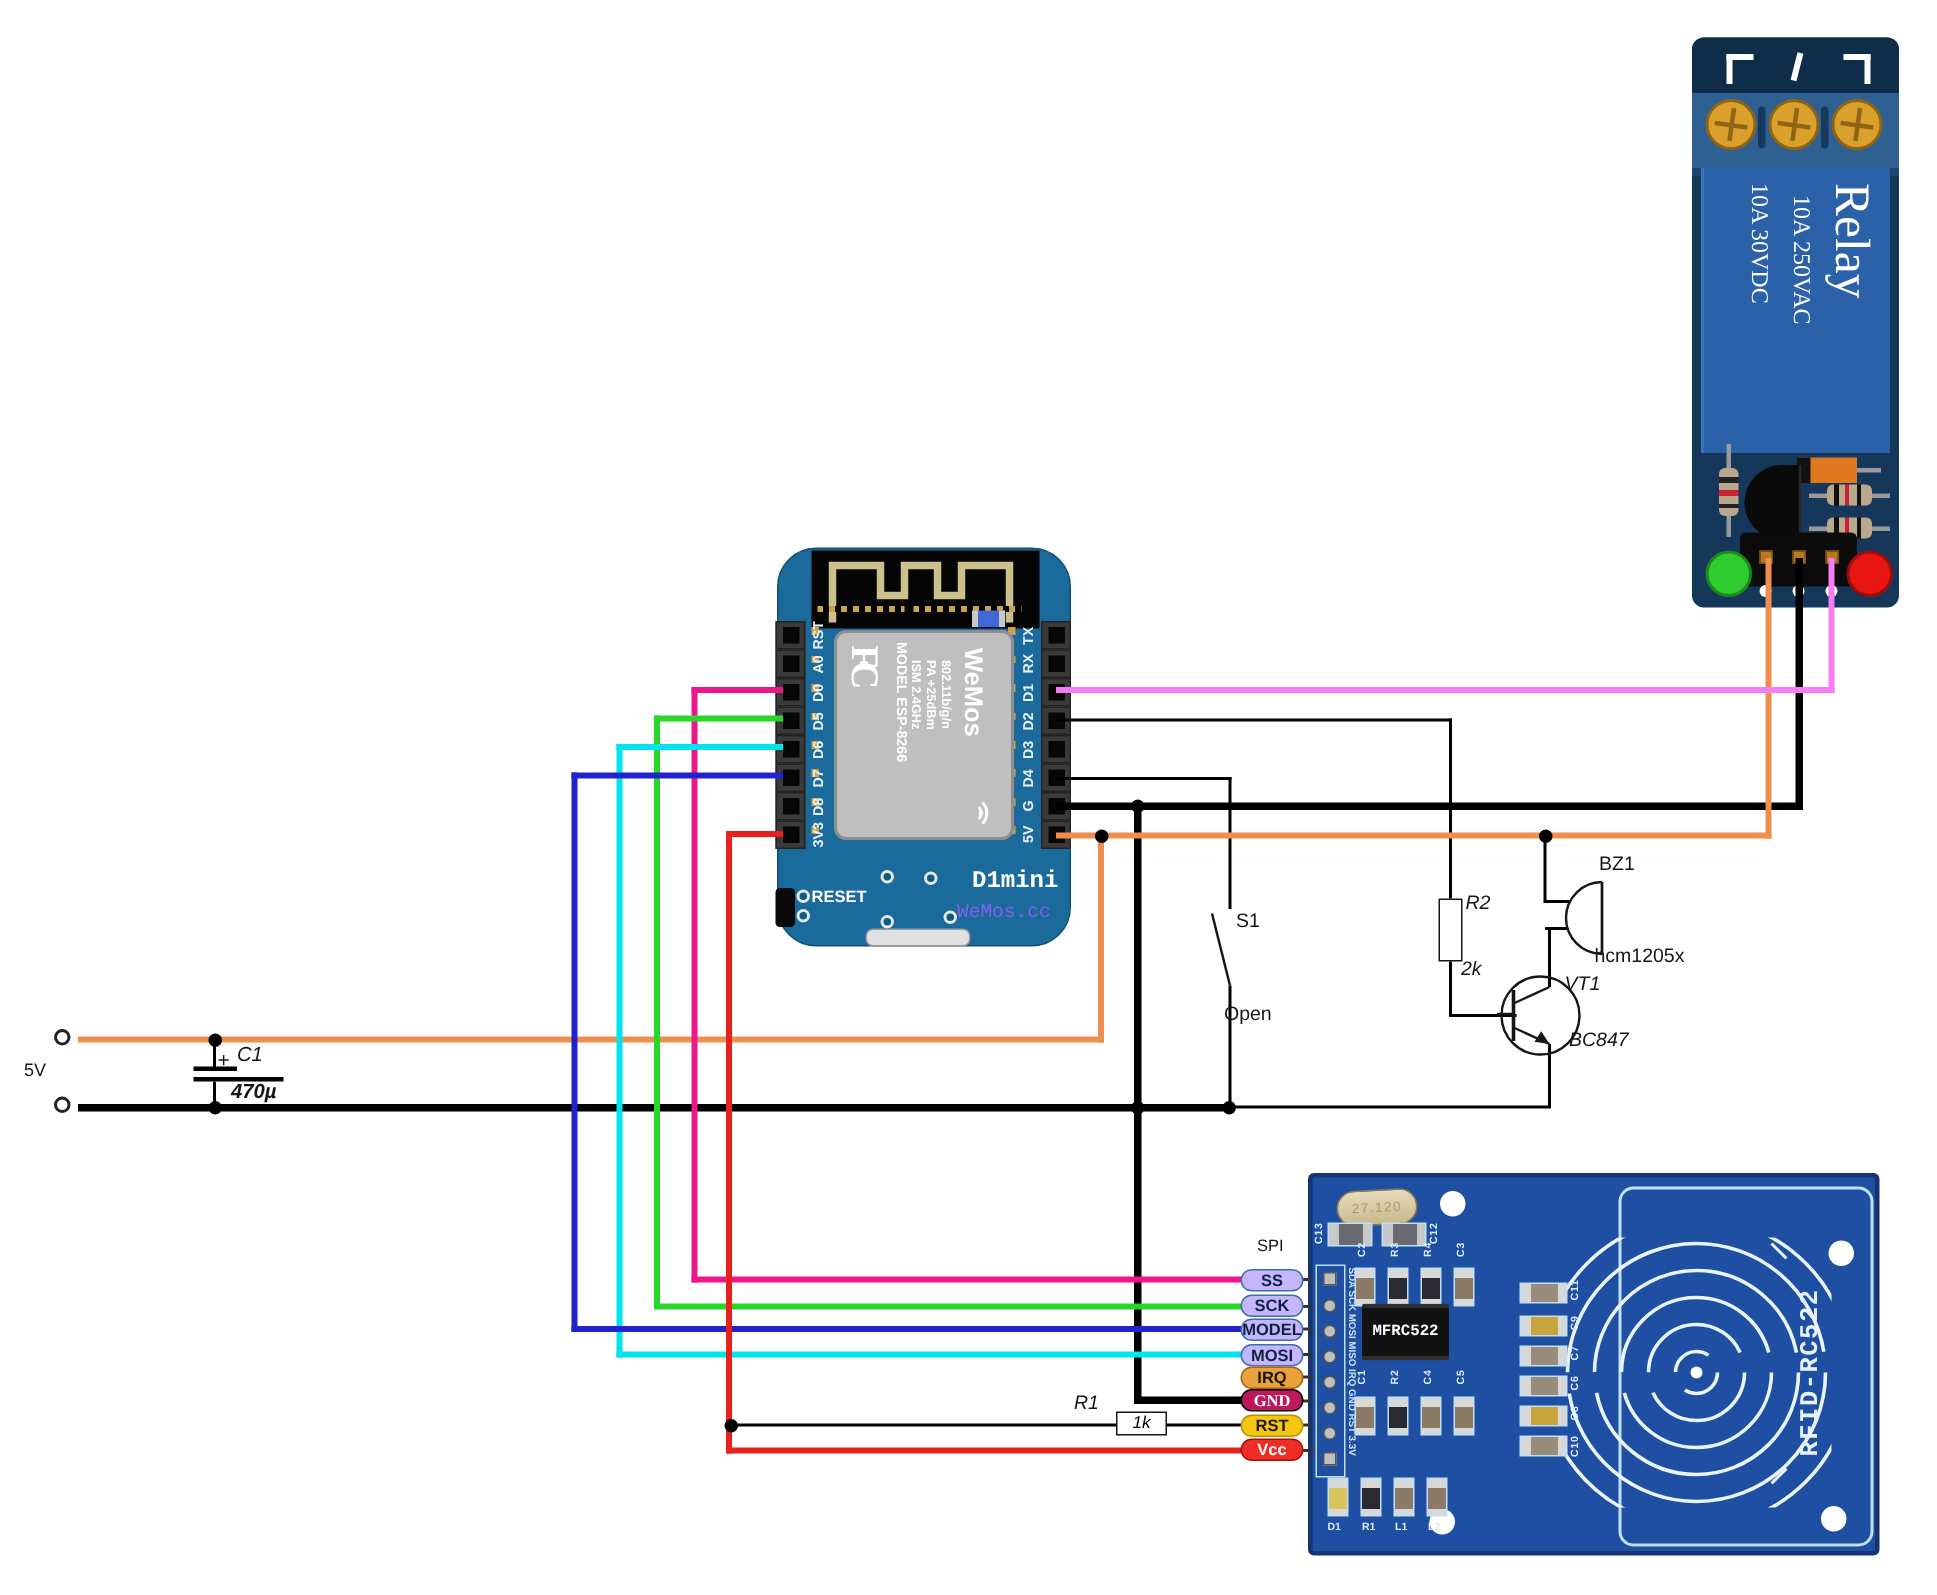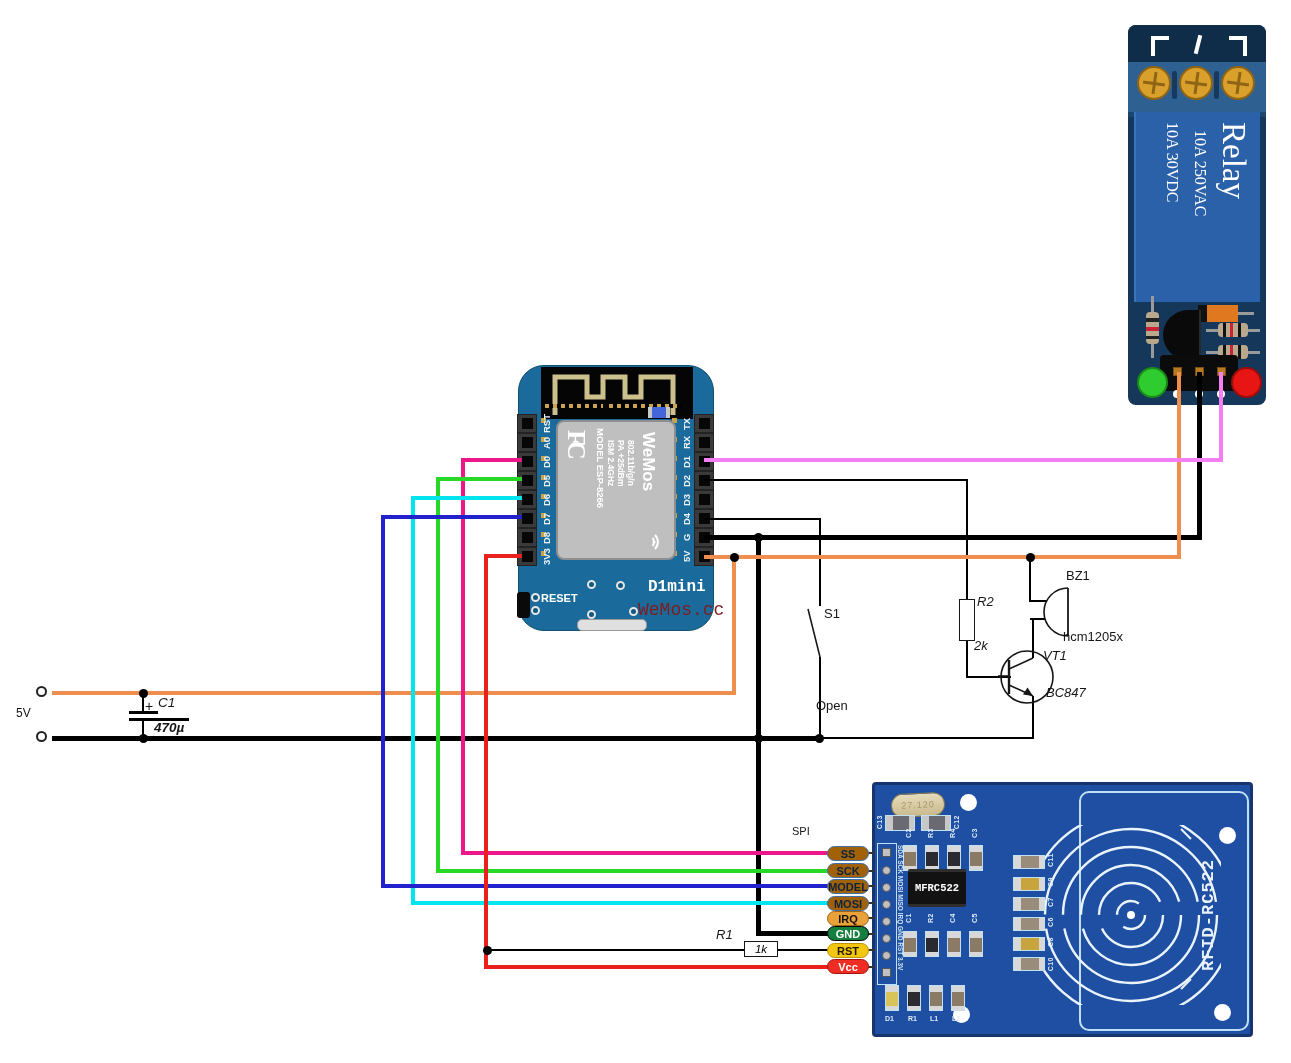--- a/index.html
+++ b/index.html
@@ -16,23 +16,23 @@
   .vcw{writing-mode:vertical-rl;}
   .vccw{writing-mode:vertical-rl;transform:rotate(180deg);}
   .pincell{position:absolute;width:20px;height:19px;background:#3A3A3A;border:1px solid #232323;
            box-sizing:border-box;display:flex;align-items:center;justify-content:center;}
   .pinhole{width:11px;height:11px;background:#070707;}
   .pinlbl{position:absolute;width:14px;height:19px;display:flex;align-items:center;justify-content:center;
           writing-mode:vertical-rl;transform:rotate(180deg);font-weight:bold;font-size:9.5px;color:#EAF2F8;}
   .goldstrip{position:absolute;width:5px;background:repeating-linear-gradient(180deg,#C9A44A 0 5px,rgba(0,0,0,0) 5px 19px);}
   .spibox{position:absolute;width:42px;height:15px;border-radius:8px;box-sizing:border-box;
           display:flex;align-items:center;justify-content:center;font-weight:bold;font-size:11px;border:1.5px solid;}
-  .sb{background:#a16207;border-color:#3E6FA8;color:#0E2240;}
+  .sb{background:#c4b5fd;border-color:#3E6FA8;color:#0E2240;}
   .so{background:#E9A13B;border-color:#A3650F;color:#1a1206;}
-  .sk{background:#15803d;border-color:#000;color:#fff;}
+  .sk{background:#be185d;border-color:#000;color:#fff;font-family:Liberation Serif, serif;}
   .sy{background:#F3C70F;border-color:#B8950A;color:#201a02;}
   .sr{background:#EF2D24;border-color:#A31410;color:#fff;}
   .stub{position:absolute;height:2px;background:#333;}
   .smdv{position:absolute;width:14px;height:26px;border:1px solid #BFE0F5;box-sizing:border-box;
         background:linear-gradient(180deg,#D8D8D8 0 6px,#8A7A66 6px 20px,#D8D8D8 20px);}
   .smdh{position:absolute;width:32px;height:14px;border:1px solid #BFE0F5;box-sizing:border-box;
         background:linear-gradient(90deg,#D8D8D8 0 7px,#9A8C7A 7px 25px,#D8D8D8 25px);}
   .reflbl{position:absolute;font-size:7px;font-weight:bold;color:#DCEBFA;writing-mode:vertical-rl;transform:rotate(180deg);letter-spacing:.5px;}
   .reflblh{position:absolute;font-size:7px;font-weight:bold;color:#DCEBFA;}
   .hole{position:absolute;border-radius:50%;background:#fff;}
@@ -277,21 +277,21 @@
 
   <div class="abs" style="left:517px;top:592px;width:13px;height:26px;background:#0a0a0a;border-radius:3px;"></div>
   <div class="abs" style="left:541px;top:592px;font-size:11px;font-weight:bold;color:#fff;">RESET</div>
   <div class="wh" style="left:531px;top:593px;"></div>
   <div class="wh" style="left:531px;top:606px;"></div>
   <div class="wh" style="left:587px;top:580px;"></div>
   <div class="wh" style="left:616px;top:581px;"></div>
   <div class="wh" style="left:587px;top:610px;"></div>
   <div class="wh" style="left:629px;top:607px;"></div>
   <div class="abs" style="left:648px;top:578px;font-size:16px;font-weight:bold;color:#fff;font-family:'Liberation Mono',monospace;">D1mini</div>
-  <div class="abs" style="left:638px;top:600px;font-size:18px;color:#7f1d1d;font-family:'Liberation Mono',monospace;">WeMos.cc</div>
+  <div class="abs" style="left:638px;top:600px;font-size:13px;color:#8b5cf6;font-family:'Liberation Mono',monospace;">WeMos.cc</div>
   <div class="abs" style="left:577px;top:619px;width:70px;height:12px;background:#E0E0E0;border:1px solid #999;border-radius:5px;box-sizing:border-box;"></div>
 
   <div class="wire c-blk" style="left:704px;top:535px;width:498px;height:5px;"></div>
   <div class="wire c-blk" style="left:1197px;top:372px;width:5px;height:168px;"></div>
   <div class="wire c-blk" style="left:756px;top:535px;width:5px;height:400px;"></div>
   <div class="wire c-blk" style="left:756px;top:931px;width:75px;height:5px;"></div>
   <div class="wire c-blk" style="left:52px;top:736px;width:770px;height:5px;"></div>
 
   <div class="wire c-blk" style="left:704px;top:479px;width:264px;height:2px;"></div>
   <div class="wire c-blk" style="left:966px;top:479px;width:2px;height:122px;"></div>
@@ -353,21 +353,21 @@
   <div class="wire c-blk" style="left:129px;top:718px;width:60px;height:3px;"></div>
   <div class="wire c-blk" style="left:142px;top:721px;width:2px;height:17px;"></div>
   <div class="lbl" style="left:145px;top:698px;font-size:14px;">+</div>
   <div class="lbl it" style="left:158px;top:695px;font-size:13.5px;">C1</div>
   <div class="lbl it" style="left:154px;top:720px;font-size:13.5px;font-weight:bold;">470µ</div>
 
   <svg class="abs" width="30" height="58" style="left:800px;top:603px;">
     <line x1="8" y1="6" x2="20" y2="54" stroke="#161616" stroke-width="1.6"></line>
   </svg>
   <div class="lbl" style="left:824px;top:606px;">S1</div>
-  <div class="lbl" style="left:816px;top:698px;">Open</div>
+  <div class="lbl" style="left:816px;top:668px;">Open</div>
 
   <div class="abs" style="left:959px;top:599px;width:16px;height:42px;background:#fff;border:1.6px solid #161616;box-sizing:border-box;"></div>
   <div class="lbl it" style="left:977px;top:594px;">R2</div>
   <div class="lbl it" style="left:974px;top:638px;">2k</div>
 
   <div class="abs" style="left:744px;top:941px;width:34px;height:16px;background:#fff;border:1.6px solid #161616;box-sizing:border-box;display:flex;align-items:center;justify-content:center;">
     <span class="it" style="font-size:11.5px;">1k</span>
   </div>
   <div class="lbl it" style="left:716px;top:927px;">R1</div>
 
@@ -382,21 +382,21 @@
   <div class="lbl it" style="left:1043px;top:648px;">VT1</div>
   <div class="lbl it" style="left:1046px;top:685px;">BC847</div>
 
   <svg class="abs" width="34" height="58" style="left:1042px;top:583px;">
     <path d="M26,5 A24,24 0 0 0 26,53" fill="#fff" stroke="#161616" stroke-width="1.6"></path>
     <line x1="26" y1="5" x2="26" y2="53" stroke="#161616" stroke-width="1.8"></line>
   </svg>
   <div class="lbl" style="left:1066px;top:568px;">BZ1</div>
   <div class="lbl" style="left:1063px;top:629px;">hcm1205x</div>
 
-  <div class="lbl" style="left:792px;top:825px;font-size:11px;">SPI</div>
+  <div class="lbl" style="left:838px;top:825px;font-size:11px;">SPI</div>
   <div class="stub" style="left:866px;top:852px;width:9px;"></div>
   <div class="stub" style="left:866px;top:870px;width:9px;"></div>
   <div class="stub" style="left:866px;top:885px;width:9px;"></div>
   <div class="stub" style="left:866px;top:902px;width:9px;"></div>
   <div class="stub" style="left:866px;top:917px;width:9px;"></div>
   <div class="stub" style="left:866px;top:933px;width:9px;"></div>
   <div class="stub" style="left:866px;top:949px;width:9px;"></div>
   <div class="stub" style="left:866px;top:966px;width:9px;"></div>
   <div class="spibox sb" style="left:827px;top:846px;">SS</div>
   <div class="spibox sb" style="left:827px;top:863px;">SCK</div>

